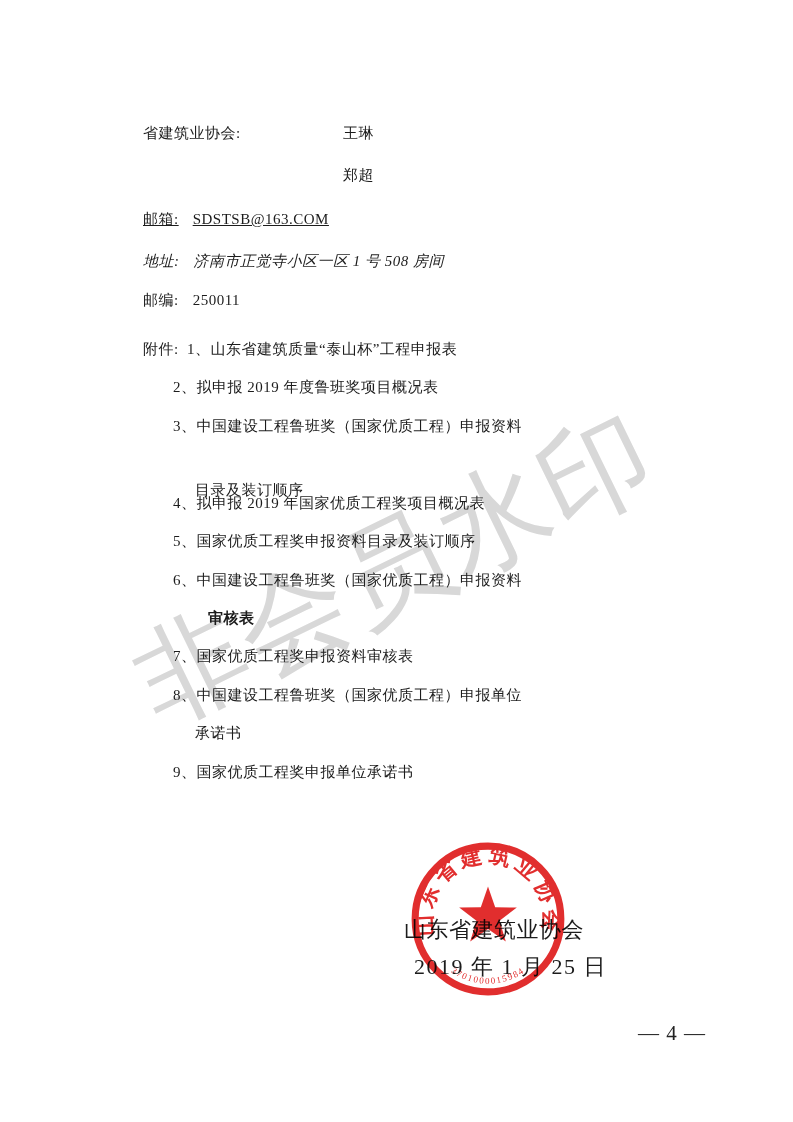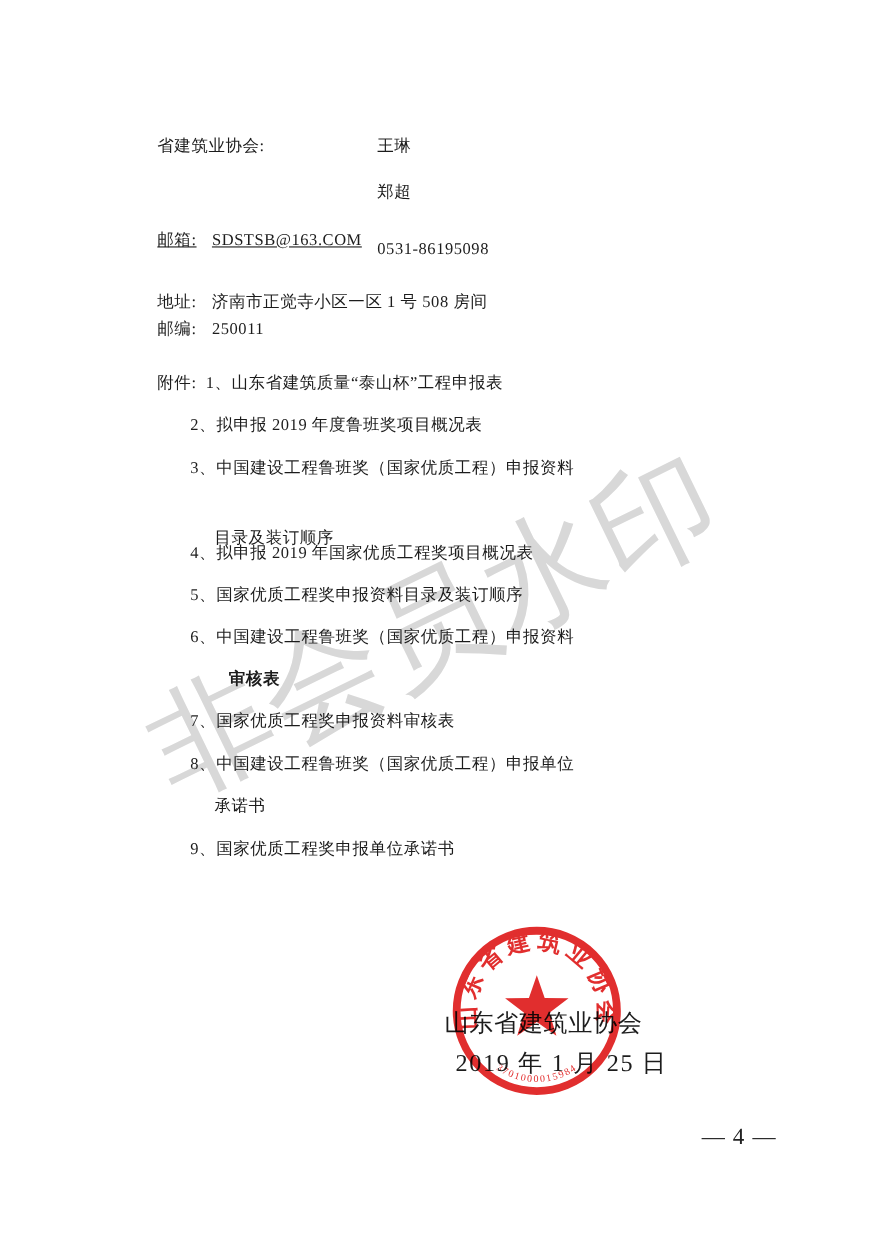--- a/index.html
+++ b/index.html
@@ -53,28 +53,27 @@
 <div class="watermark">非会员水印</div>
 
 <div class="content">
 
   <div class="abs doc-line" style="left:143px; top:118px;">省建筑业协会:</div>
   <div class="abs doc-line pair" style="left:343px; top:118px;">
     <span>王琳</span>
   </div>
   <div class="abs doc-line pair" style="left:343px; top:160px;">
     <span>郑超</span>
-    <span>0531-86195098</span>
   </div>
 
   <div class="abs doc-line" style="left:143px; top:204px;text-decoration:underline;">
     <span>邮箱:</span><span class="val">SDSTSB@163.COM</span>
   </div>
 
-  <div class="abs doc-line" style="left:143px; top:260px;">
+  <div class="abs doc-line" style="left:143px; top:246px;font-style:italic;">
     <span>地址:</span><span class="val">济南市正觉寺小区一区 1 号 508 房间</span>
   </div>
 
   <div class="abs doc-line" style="left:143px; top:285px;">
     <span>邮编:</span><span class="val">250011</span>
   </div>
 
   <div class="abs doc-line" style="left:143px; top:334px;">附件:</div>
 
   <div class="abs doc-line" style="left:187px; top:334px;">1、山东省建筑质量“泰山杯”工程申报表</div>

